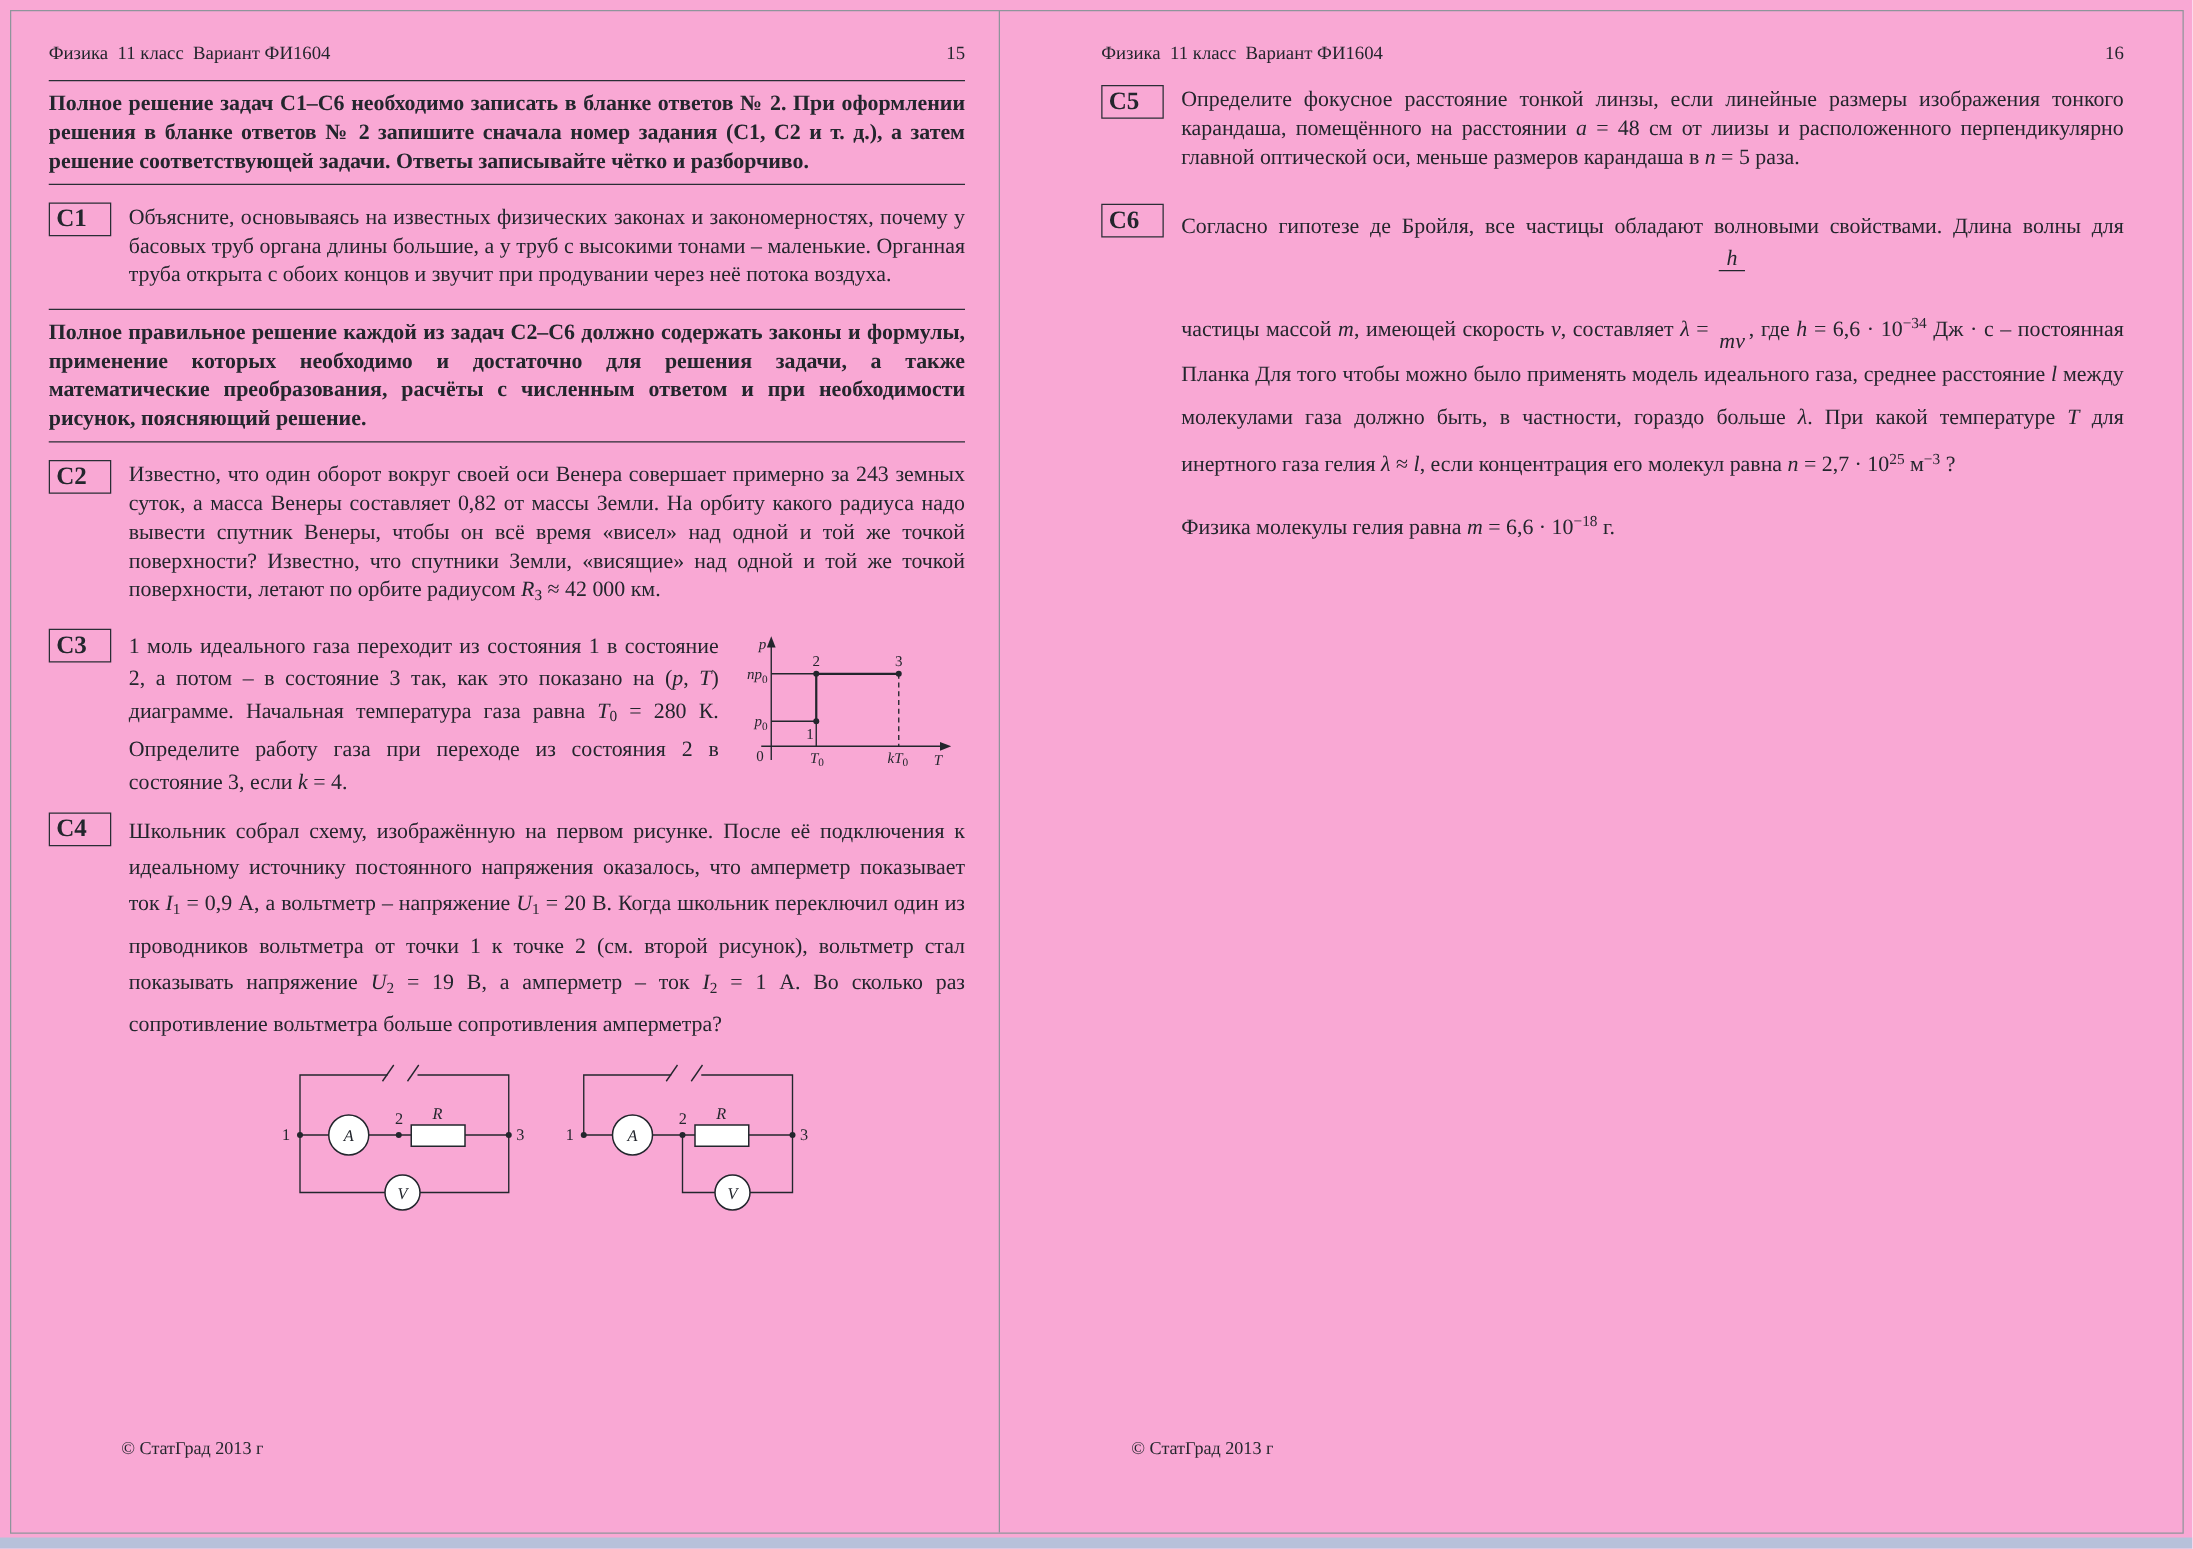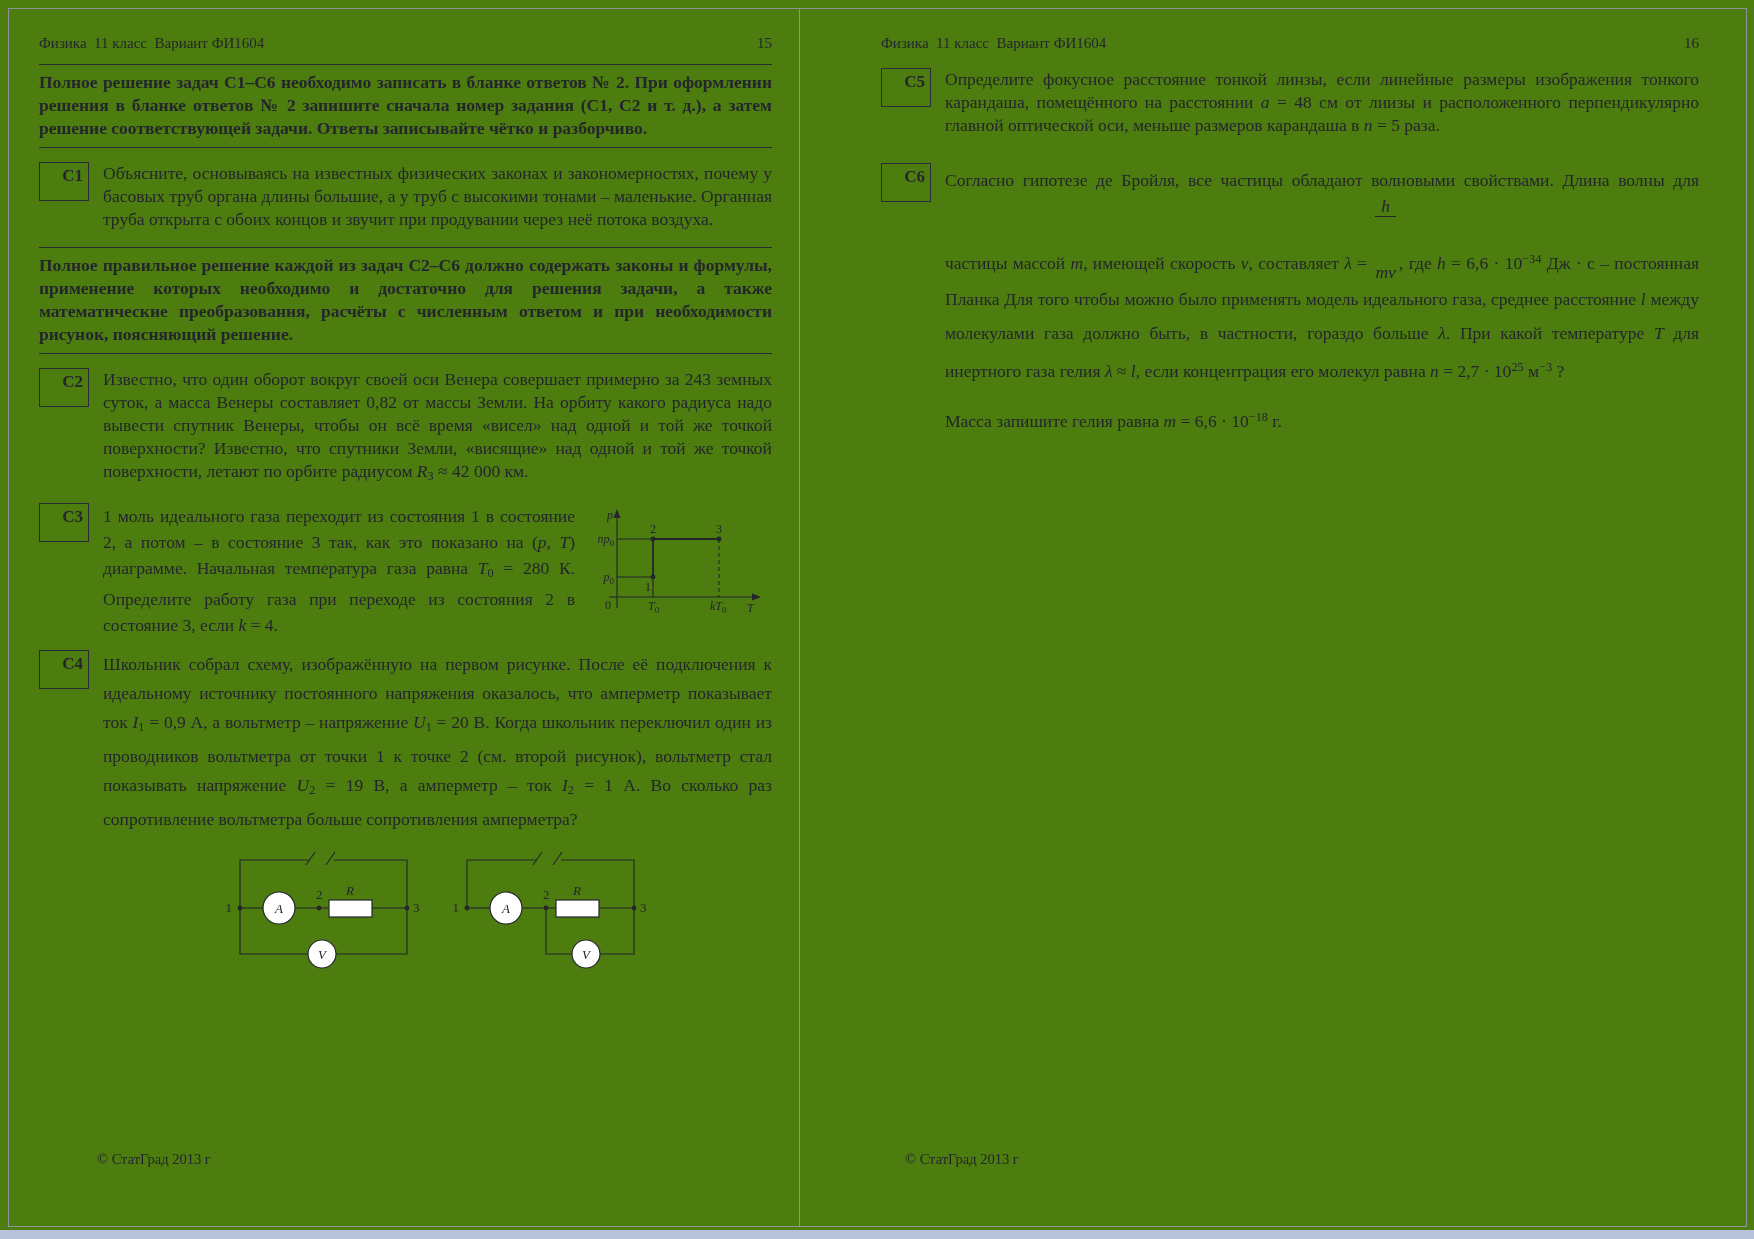--- a/index.html
+++ b/index.html
@@ -1,31 +1,31 @@
 <!DOCTYPE html>
 <html><head>
 <meta charset="utf-8">
 <style>
   html,body{margin:0;padding:0;background:#ffffff;}
-  .canvas{position:relative;width:1754px;height:1239px;background:#4d7c0f;overflow:hidden;
+  .canvas{position:relative;width:1754px;height:1239px;background:#f9a8d4;overflow:hidden;
           font-family:"Liberation Serif","DejaVu Serif",serif;color:#23262d;}
   .frame{position:absolute;left:8px;top:8px;width:1737px;height:1217px;border:1px solid #8f949b;}
   .divider{position:absolute;left:799px;top:8px;width:1px;height:1218px;background:#8f949b;}
   .bottombar{position:absolute;left:0;bottom:0;width:100%;height:9px;}
   .page{position:absolute;top:9px;height:1215px;box-sizing:border-box;padding-top:25px;}
   .page-left{left:9px;width:790px;padding-left:30px;padding-right:27px;}
   .page-right{left:801px;width:943px;padding-left:80px;padding-right:45px;}
   .hdr{display:flex;justify-content:space-between;font-size:15px;line-height:18px;}
   .hdr-title{white-space:pre;}
   .instr{margin-top:12px;border-top:1.6px solid #2a2d35;border-bottom:1.6px solid #2a2d35;
          padding:6px 0 7px;font-weight:bold;text-align:justify;
          font-size:17.5px;line-height:23px;}
   .prob{display:flex;gap:14px;align-items:flex-start;}
   .plabel{flex:0 0 auto;min-width:50px;box-sizing:border-box;border:1.7px solid #2a2d35;
-          height:39px;line-height:25px;text-align:right;font-weight:bold;font-size:17px;padding:0 5px;}
+          height:27px;line-height:25px;text-align:left;font-weight:bold;font-size:20px;padding:0 5px;}
   .ptext{flex:1;text-align:justify;font-size:17.5px;line-height:23px;}.mt16{margin-top:16px}.mt15{margin-top:15px}
   .mt14{margin-top:14px}.mt22{margin-top:12px}.mt26{margin-top:26px}
   .lh26{line-height:26px}.lh29{line-height:29px}.lh34{line-height:34px}
   .i{font-style:italic}
   .sub{font-size:70%;vertical-align:-0.25em}
   .sup{font-size:70%;vertical-align:0.5em}
   .frac{display:inline-block;vertical-align:-0.55em;text-align:center;line-height:1.05;
         font-style:italic;margin:0 3px;}
   .frac .num{display:block;padding:0 6px 1px;border-bottom:1.2px solid currentColor;}
   .frac .den{display:block;padding-top:1px;margin-top:45px;}
@@ -191,21 +191,21 @@
 
     <div class="prob mt16">
       <div class="plabel">С5</div>
       <div class="ptext"><span>Определите фокусное расстояние тонкой линзы, если линейные размеры изображения тонкого карандаша, помещённого на расстоянии </span><span class="i">a</span><span> = 48 см от лиизы и расположенного перпендикулярно главной оптической оси, меньше размеров карандаша в </span><span class="i">n</span><span> = 5 раза.</span></div>
     </div>
 
     <div class="prob mt26">
       <div class="plabel">С6</div>
       <div class="ptext lh34">
         <div><span>Согласно гипотезе де Бройля, все частицы обладают волновыми свойствами. Длина волны для частицы массой </span><span class="i">m</span><span>, имеющей скорость </span><span class="i">v</span><span>, составляет </span><span class="i">λ</span><span> = </span><span class="frac"><span class="num">h</span><span class="den">mv</span></span><span>, где </span><span class="i">h</span><span> = 6,6 · 10</span><span class="sup">−34</span><span> Дж · с – постоянная Планка  Для того чтобы можно было применять модель идеального газа, среднее расстояние </span><span class="i">l</span><span> между молекулами газа должно быть, в частности, гораздо больше </span><span class="i">λ</span><span>. При какой температуре </span><span class="i">T</span><span> для инертного газа гелия </span><span class="i">λ</span><span> ≈ </span><span class="i">l</span><span>, если концентрация его молекул равна </span><span class="i">n</span><span> = 2,7 · 10</span><span class="sup">25</span><span> м</span><span class="sup">−3</span><span> ?</span></div>
-        <div class="para2"><span>Масса запишите гелия равна </span><span class="i">m</span><span> = 6,6 · 10</span><span class="sup">−18</span><span> г.</span></div>
+        <div class="para2"><span>Физика молекулы гелия равна </span><span class="i">m</span><span> = 6,6 · 10</span><span class="sup">−18</span><span> г.</span></div>
       </div>
     </div>
 
     <div class="footer">© СтатГрад 2013 г</div>
   </div>
 
   <div class="bottombar" style="background: rgb(183, 193, 218);"></div>
 </div>
 
 </body></html>

